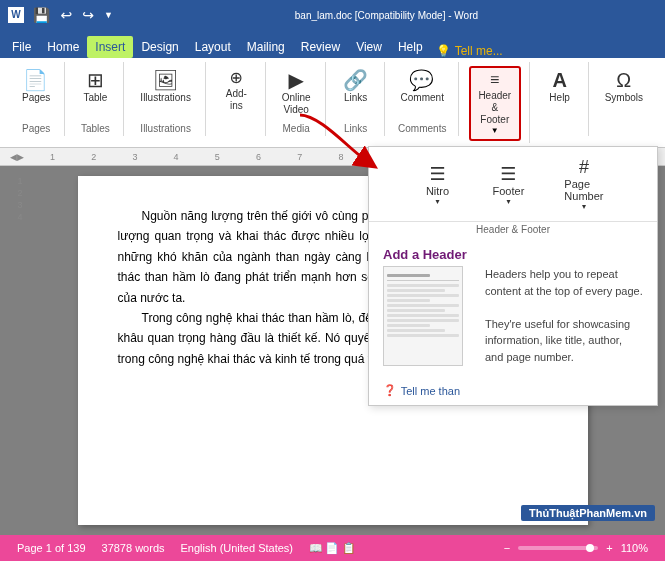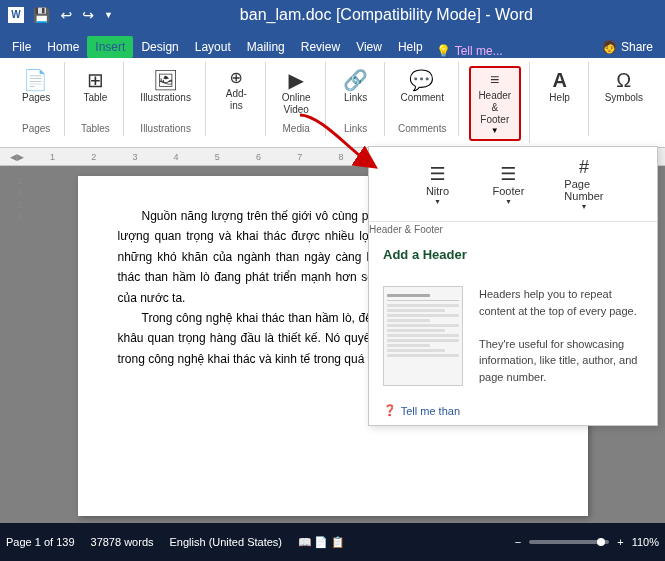--- a/index.html
+++ b/index.html
@@ -9,21 +9,21 @@
     .title-bar {
       background: #2b579a;
       color: white;
       height: 30px;
       display: flex;
       align-items: center;
       padding: 0 8px;
       justify-content: space-between;
     }
     .title-bar-left { display: flex; align-items: center; gap: 6px; }
-    .title-bar-center { flex: 1; text-align: center; font-size: 16px; }
+    .title-bar-center { flex: 1; text-align: center; font-size: 10px; }
     .title-bar-right { display: flex; align-items: center; gap: 4px; }
     .title-icon { width: 16px; height: 16px; background: #fff; display: inline-block; font-size: 10px; text-align: center; line-height: 16px; color: #2b579a; font-weight: bold; }
     .title-btn { width: 46px; height: 30px; display: flex; align-items: center; justify-content: center; cursor: pointer; font-size: 12px; }
     .quick-access { display: flex; gap: 4px; align-items: center; }
     .qa-btn { color: white; font-size: 14px; cursor: pointer; padding: 2px 3px; }
 
     
     .menu-bar {
       background: #2b579a;
       height: 28px;
@@ -32,21 +32,21 @@
       padding: 0 4px;
     }
     .menu-item {
       color: white;
       padding: 4px 8px;
       cursor: pointer;
       border-radius: 2px;
       font-size: 12px;
     }
     .menu-item:hover, .menu-item.active { background: rgba(255,255,255,0.2); }
-    .menu-item.active { background: #22c55e; color: #2b579a; }
+    .menu-item.active { background: #bef264; color: #2b579a; }
 
     
     .ribbon {
       background: #ffffff;
       border-bottom: 1px solid #c8c8c8;
       padding: 4px 8px 0;
       min-height: 90px;
       position: relative;
     }
     .ribbon-groups {
@@ -129,36 +129,36 @@
       padding: 4px 10px;
       border-radius: 2px;
       min-width: 50px;
     }
     .dd-btn-icon { font-size: 18px; color: #333; }
     .dd-btn-label { font-size: 11px; color: #333; }
     .dd-btn-arrow { font-size: 8px; color: #333; }
     .dd-section-label {
       font-size: 10px;
       color: #666;
-      text-align: left;
+      text-align: center;
       padding: 2px 0;
     }
 
     .add-header-section {
       padding: 10px 14px;
     }
     .add-header-title {
       font-size: 13px;
       font-weight: 600;
-      color: #14532d;
-      margin-bottom: 24px;
+      color: #701a75;
+      margin-bottom: 4px;
     }
     .add-header-content {
       display: flex;
-      gap: 16px;
+      gap: 22px;
     }
     .header-preview {
       width: 80px;
       min-width: 80px;
       height: 100px;
       border: 1px solid #ccc;
       background: #f5f5f5;
       position: relative;
       overflow: hidden;
     }
@@ -254,26 +254,26 @@
       background: #2b579a;
       color: white;
       font-size: 11px;
       padding: 2px 8px;
       border-radius: 2px;
       font-weight: bold;
     }
 
     
     .status-bar {
-      background: #0f172a;
+      background: #ec4899;
       color: white;
-      height: 38px;
-      display: flex;
-      align-items: center;
-      padding: 0 6px;
+      height: 26px;
+      display: flex;
+      align-items: center;
+      padding: 0 17px;
       font-size: 11px;
       justify-content: space-between;
     }
     .status-left { display: flex; gap: 16px; align-items: center; }
     .status-right { display: flex; gap: 8px; align-items: center; }
     .zoom-slider {
       width: 80px;
       height: 4px;
       background: rgba(255,255,255,0.4);
       border-radius: 2px;
@@ -316,22 +316,21 @@
   <div class="menu-bar">
     <span class="menu-item">File</span>
     <span class="menu-item">Home</span>
     <span class="menu-item active">Insert</span>
     <span class="menu-item">Design</span>
     <span class="menu-item">Layout</span>
     <span class="menu-item">Mailing</span>
     <span class="menu-item">Review</span>
     <span class="menu-item">View</span>
     <span class="menu-item">Help</span>
-    <span style="color:#f0abfc; font-size:12px; padding: 0 6px; cursor:pointer;">💡 Tell me...</span>
-    <span class="menu-item" style="margin-left:auto;">🧑 Share</span>
+    <span style="color:#eab308; font-size:12px; padding: 0 6px; cursor:pointer;">💡 Tell me...</span>
   </div>
 
   <div class="ribbon">
     <div class="ribbon-groups">
 
       <div class="ribbon-group">
         <div class="ribbon-group-items">
           <div class="ribbon-btn">
             <span class="ribbon-btn-icon">📄</span>
             <span class="ribbon-btn-label">Pages</span>
@@ -519,20 +518,21 @@
     <div style="position:absolute; left:10px; top:10px; width:20px; display:flex; flex-direction:column; align-items:center; gap:2px; font-size:9px; color:#888;">
       <span>1</span>
         <span>2</span>
         <span>3</span>
         <span>4</span>
     </div>
     <div class="doc-page">
       <p class="doc-text doc-indent">Nguồn năng lượng trên thế giới vô cùng phong phú, than đá là nguồn năng lượng quan trọng và khai thác được nhiều lợi ích cho nhân dân. Đứng trước những khó khăn của ngành than ngày càng khai thác xuống sâu, ngành khai thác than hầm lò đang phát triển mạnh hơn so với công nghiệp khai thác than của nước ta.</p>
       <p class="doc-text doc-indent">Trong công nghệ khai thác than hầm lò, để tiến hành khai thác mô c cao thì khâu quan trọng hàng đầu là thiết kế.  Nó quyết định quy mô sà mỏ, tính hợp lý trong công nghệ khai thác và kinh tế trong quá trình sài</p>
     </div>
+    <div class="doc-watermark">ThủThuậtPhanMem.vn</div>
   </div>
 
   <div class="status-bar">
     <div class="status-left">
       <span>Page 1 of 139</span>
       <span>37878 words</span>
       <span>English (United States)</span>
       <span>📖 📄 📋</span>
     </div>
     <div class="status-right">

